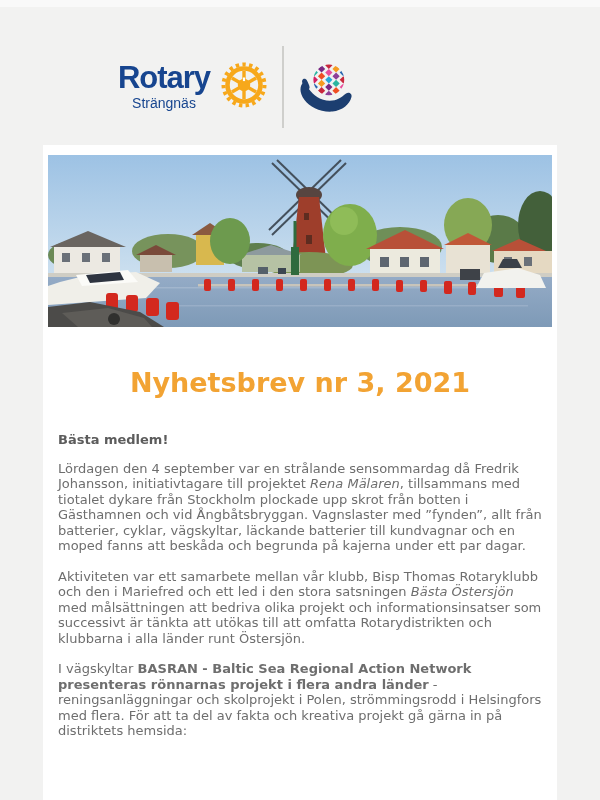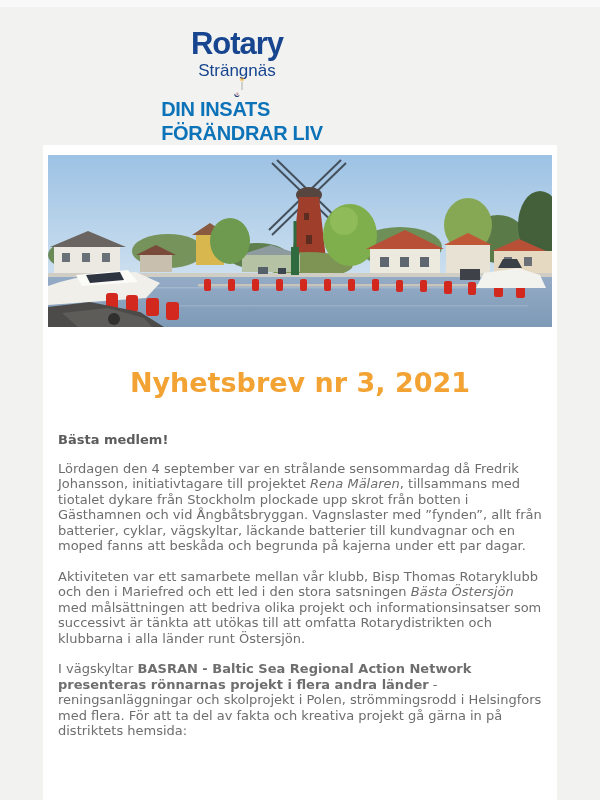--- a/index.html
+++ b/index.html
@@ -15,28 +15,27 @@
     font-family:"DejaVu Sans","Liberation Sans",sans-serif;
   }
   .page{position:relative;width:600px;height:800px;}
   .page::before{content:"";position:absolute;left:0;top:0;width:600px;height:7px;
     background:rgba(255,255,255,.55);}
   
   .header{
     position:absolute;left:0;top:0;width:484px;height:145px;
     display:flex;justify-content:center;align-items:center;
     padding-top:28px;
-    flex-direction:column;
   }
   .brand-block{text-align:center;margin-right:10px;}
   .brand{
     font-family:"Liberation Sans",sans-serif;font-weight:bold;
     font-size:31px;line-height:1;color:var(--rotary-blue);letter-spacing:-1px;
   }
-  .club{font-family:"Liberation Sans",sans-serif;font-size:17px;color:var(--rotary-blue);margin-top:2px;}
+  .club{font-family:"Liberation Sans",sans-serif;font-size:14px;color:var(--rotary-blue);margin-top:2px;}
   .wheel{width:48px;height:48px;margin-top:-4px;}
   .divider{width:2px;height:82px;background:#cfcfcc;margin:0 14px;}
   .hand-globe{width:58px;height:56px;margin-right:10px;margin-top:2px;}
   .tagline{
     font-family:"Liberation Sans",sans-serif;font-weight:bold;
     font-size:20px;line-height:1.2;color:var(--tagline-blue);letter-spacing:-.3px;
   }
   
   .card{
     position:absolute;left:43px;top:145px;width:514px;height:791px;
@@ -106,24 +105,20 @@
             <path d="M42 29 l4 4 -4 4 -4-4z" fill="#f04e23"></path>
             <path d="M34 33 l4 4 -4 4 -4-4z" fill="#8d3f97"></path>
           </g>
         </g>
       </g>
 
       <path fill="#1c3e70" d="M6,24 C2,27 1,35 7,43 C13,51 25,57 38,56 C49,55 57,48 59,40 C60,36 56,34 53,36 C48,40 43,44 35,44 C25,44 17,38 12,31 C10,28 8,22 6,24 Z"></path>
       <path fill="#1c3e70" d="M5,25 C3,20 8,18 10,22 C12,26 14,30 12,31 C9,32 6,29 5,25 Z"></path>
     </svg>
 
-    <div class="tagline">
-      <div>DIN INSATS</div>
-      <div>FÖRÄNDRAR LIV</div>
-    </div>
   </div>
 
   <div class="card">
 
     <svg class="photo" viewBox="0 0 504 172" preserveAspectRatio="none" aria-hidden="true">
       <defs>
         <linearGradient id="sky" x1="0" y1="0" x2="0" y2="1">
           <stop offset="0" stop-color="#9dc2e4"></stop>
             <stop offset="1" stop-color="#cde0ef"></stop>
         </linearGradient>

